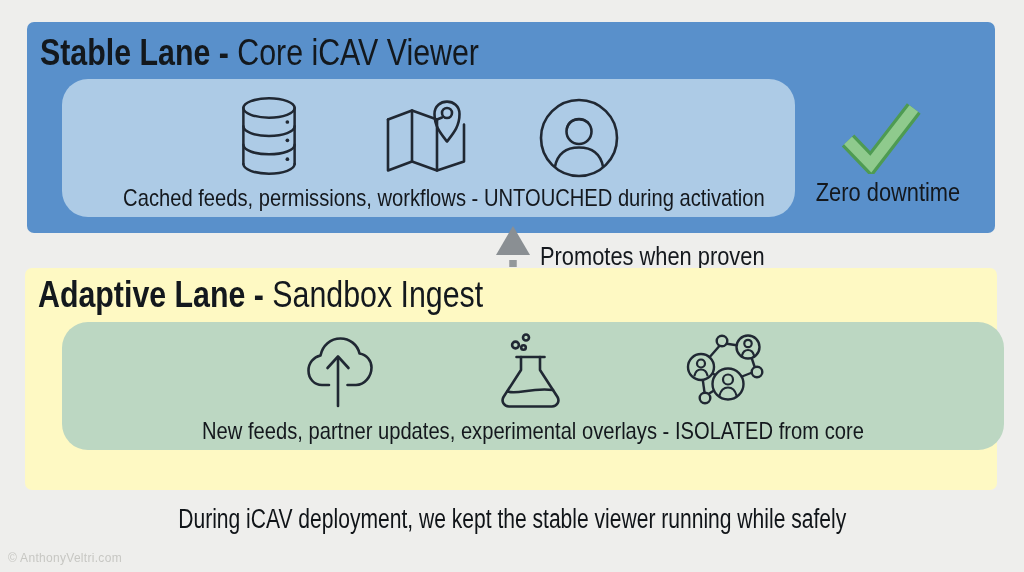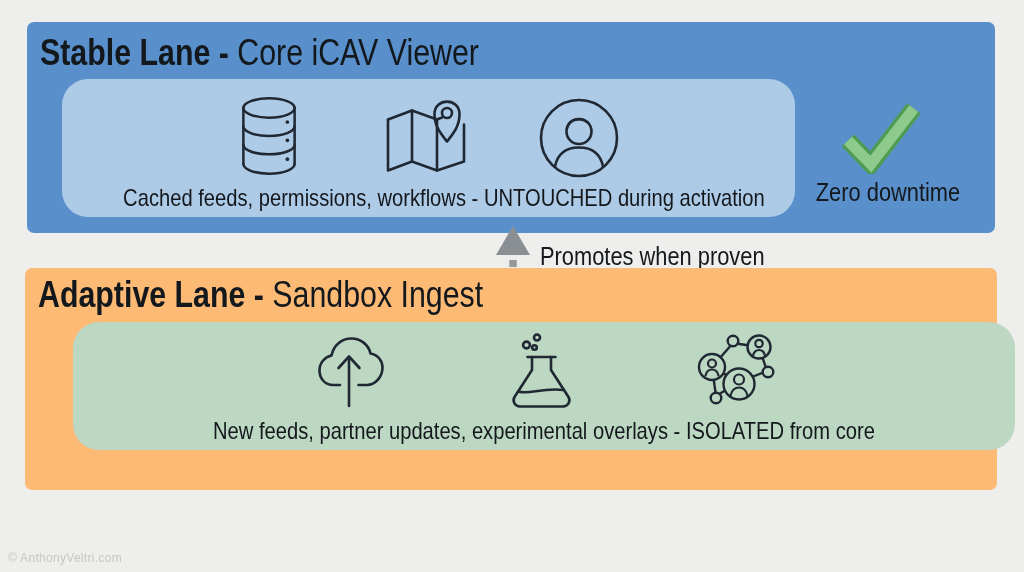--- a/index.html
+++ b/index.html
@@ -6,30 +6,30 @@
   #canvas{
     position:relative;width:1024px;height:572px;overflow:hidden;
     background:#EEEEEC;
     font-family:"Liberation Sans", sans-serif;
     color:#15191E;
   }
   .abs{position:absolute;}
   
   .lane{position:absolute;border-radius:7px;}
   #stable-lane{left:27px;top:22px;width:968px;height:211px;background:#5990CB;}
-  #adaptive-lane{left:25px;top:268px;width:972px;height:222px;background:#fdba74;}
+  #adaptive-lane{left:25px;top:268px;width:972px;height:222px;background:#fef9c3;}
   .lane-title{
     position:absolute;left:13px;white-space:nowrap;
     font-size:37px;line-height:46px;font-weight:400;color:#13181D;
     transform:scaleX(0.82);transform-origin:0 50%;
   }
   .lane-title .bold{font-weight:700;}
   .panel{position:absolute;border-radius:26px;margin-left:20px;}
   #stable-panel{left:15px;top:57px;width:733px;height:138px;background:#ADCBE6;}
-  #adaptive-panel{left:28px;top:54px;width:942px;height:128px;background:#BCD7C2;}
+  #adaptive-panel{left:17px;top:54px;width:942px;height:128px;background:#BCD7C2;}
   
   .center-row{position:absolute;left:0;right:0;text-align:center;white-space:nowrap;}
   .cond{display:inline-block;transform:scaleX(0.84);transform-origin:50% 50%;white-space:nowrap;}
   .panel-text{font-size:24px;line-height:30px;color:#14181D;}
   .small-label{font-size:26px;line-height:28px;color:#14181D;}
   .icon{position:absolute;}
   
   #promotion-label{
     position:absolute;left:540px;top:243px;font-size:26px;line-height:27px;color:#14181D;
     transform:scaleX(0.84);transform-origin:0 50%;white-space:nowrap;
@@ -164,17 +164,20 @@
       </svg>
 
       <div class="center-row" style="top:94px;">
         <span class="cond panel-text">New feeds, partner updates, experimental overlays - ISOLATED from core</span>
       </div>
     </div>
 
   </div>
 
   <div id="caption">
+    <div class="row">
+      <span class="cap">During iCAV deployment, we kept the stable viewer running while safely</span>
+    </div>
   </div>
 
   <div id="watermark">© AnthonyVeltri.com</div>
 
 </div>
 
 </body></html>

